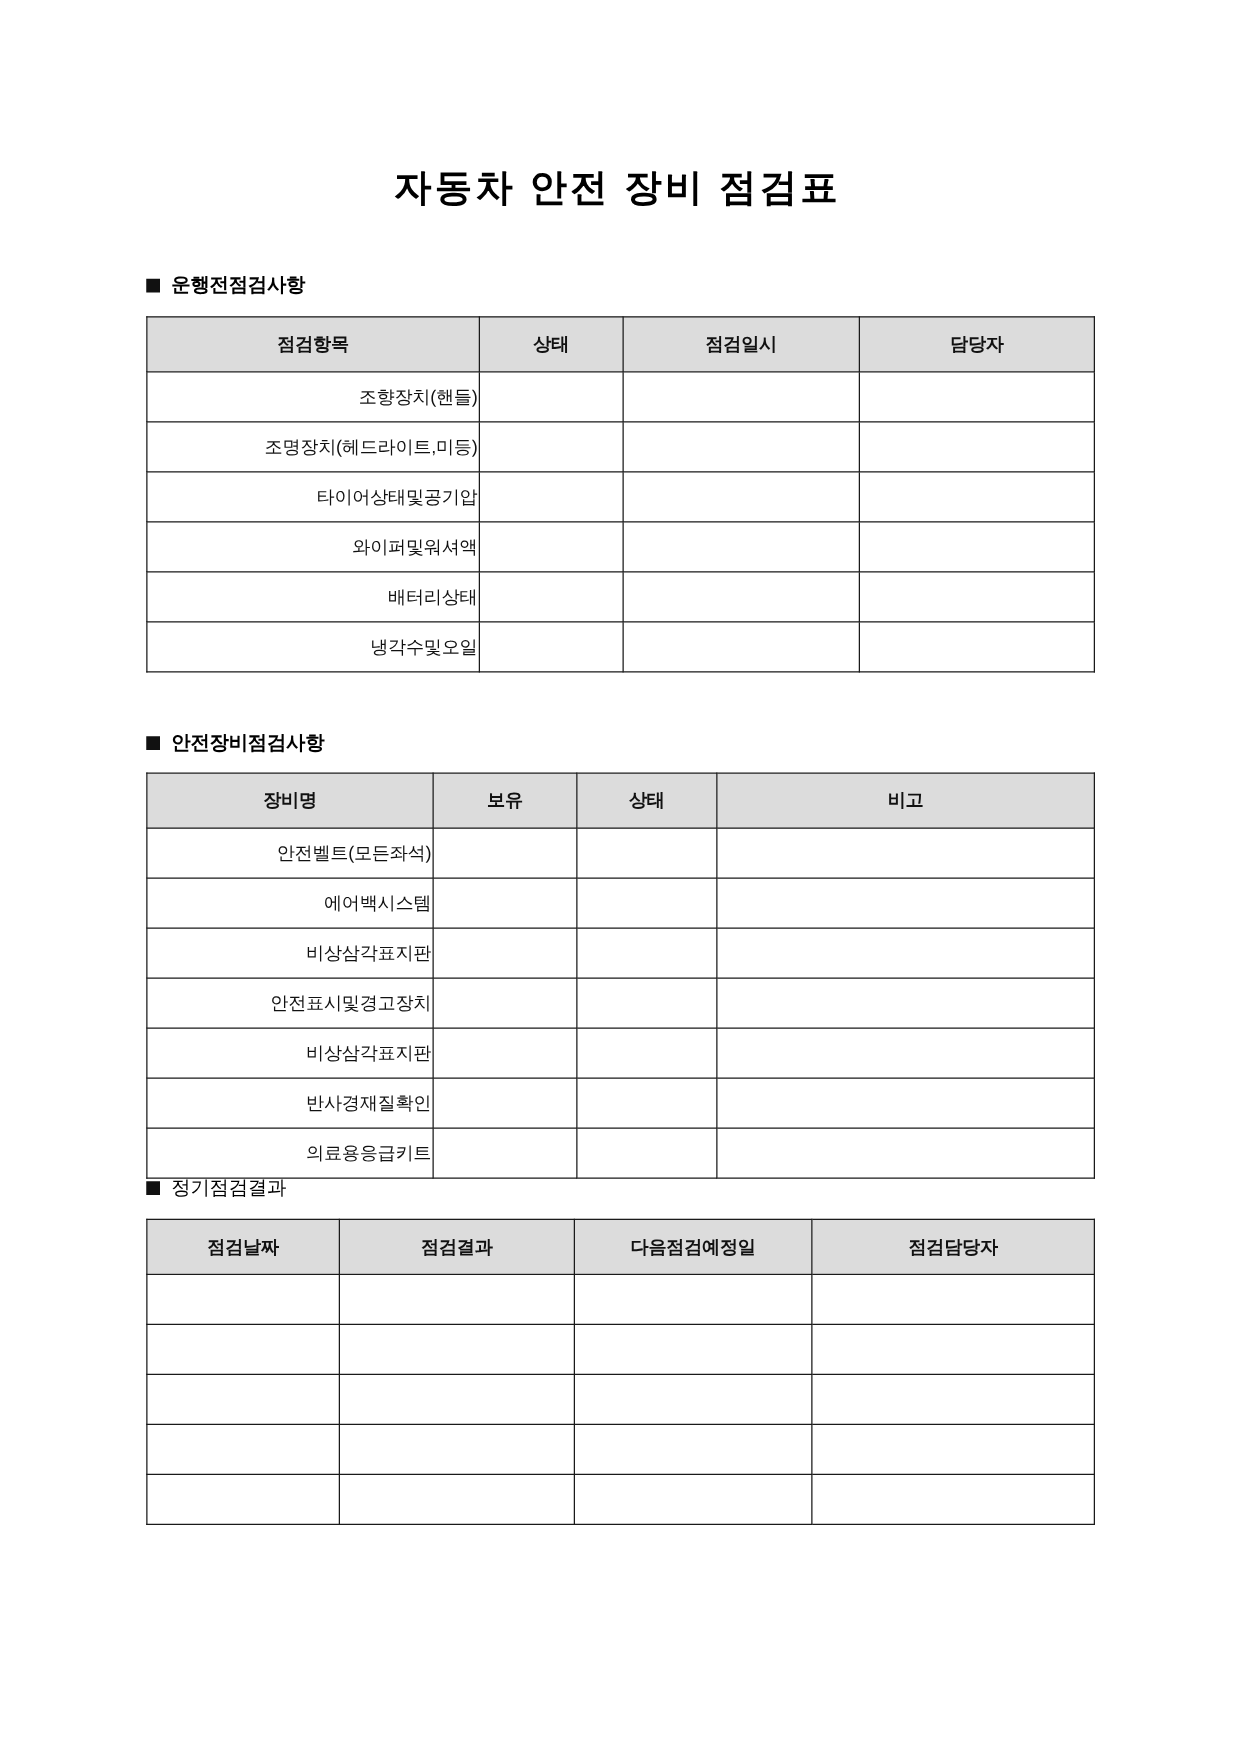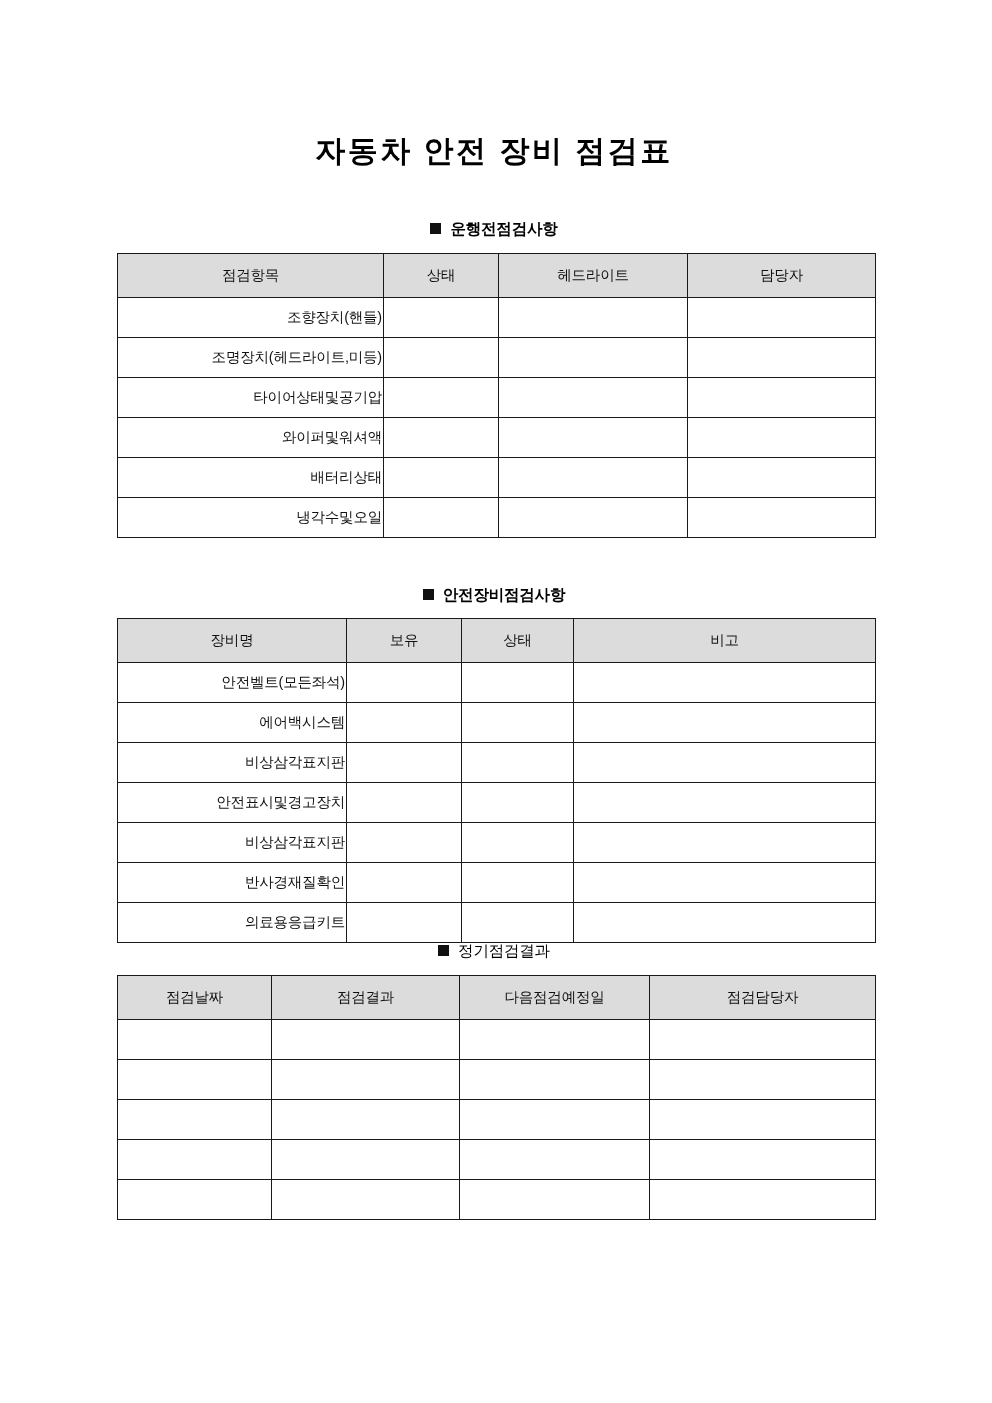--- a/index.html
+++ b/index.html
@@ -45,21 +45,20 @@
     font-size: 15.5px;
     font-weight: bold;
     margin: 0;
     padding: 0;
     display: flex;
     align-items: center;
     gap: 9px;
     line-height: 1;
     letter-spacing: -0.2px;
     color: #000;
-    justify-content: center;
   }
   .section-heading.light {
     font-weight: normal;
   }
   .bullet-square {
     display: inline-block;
     width: 11px;
     height: 11px;
     background: #111111;
     flex: 0 0 auto;
@@ -81,20 +80,21 @@
     font-size: 14.5px;
     font-weight: normal;
     color: #111;
     letter-spacing: -0.2px;
   }
   table.grid th {
     background: #dcdcdc;
     height: 41px;
     text-align: center;
     vertical-align: middle;
+    font-weight: bold;
   }
   table.grid td {
     height: 37px;
     background: #ffffff;
     vertical-align: middle;
   }
   table.grid td.label-cell {
     text-align: right;
     padding-left: 9px;
   }
@@ -139,21 +139,21 @@
       <colgroup>
         <col class="c1">
           <col class="c2">
           <col class="c3">
           <col class="c4">
       </colgroup>
       <thead>
         <tr>
           <th>점검항목</th>
           <th>상태</th>
-          <th>헤드라이트</th>
+          <th>점검일시</th>
           <th>담당자</th>
         </tr>
       </thead>
       <tbody>
         <tr>
           <td class="label-cell">조향장치(핸들)</td>
           <td class="blank-cell"></td>
           <td class="blank-cell"></td>
           <td class="blank-cell"></td>
         </tr>

